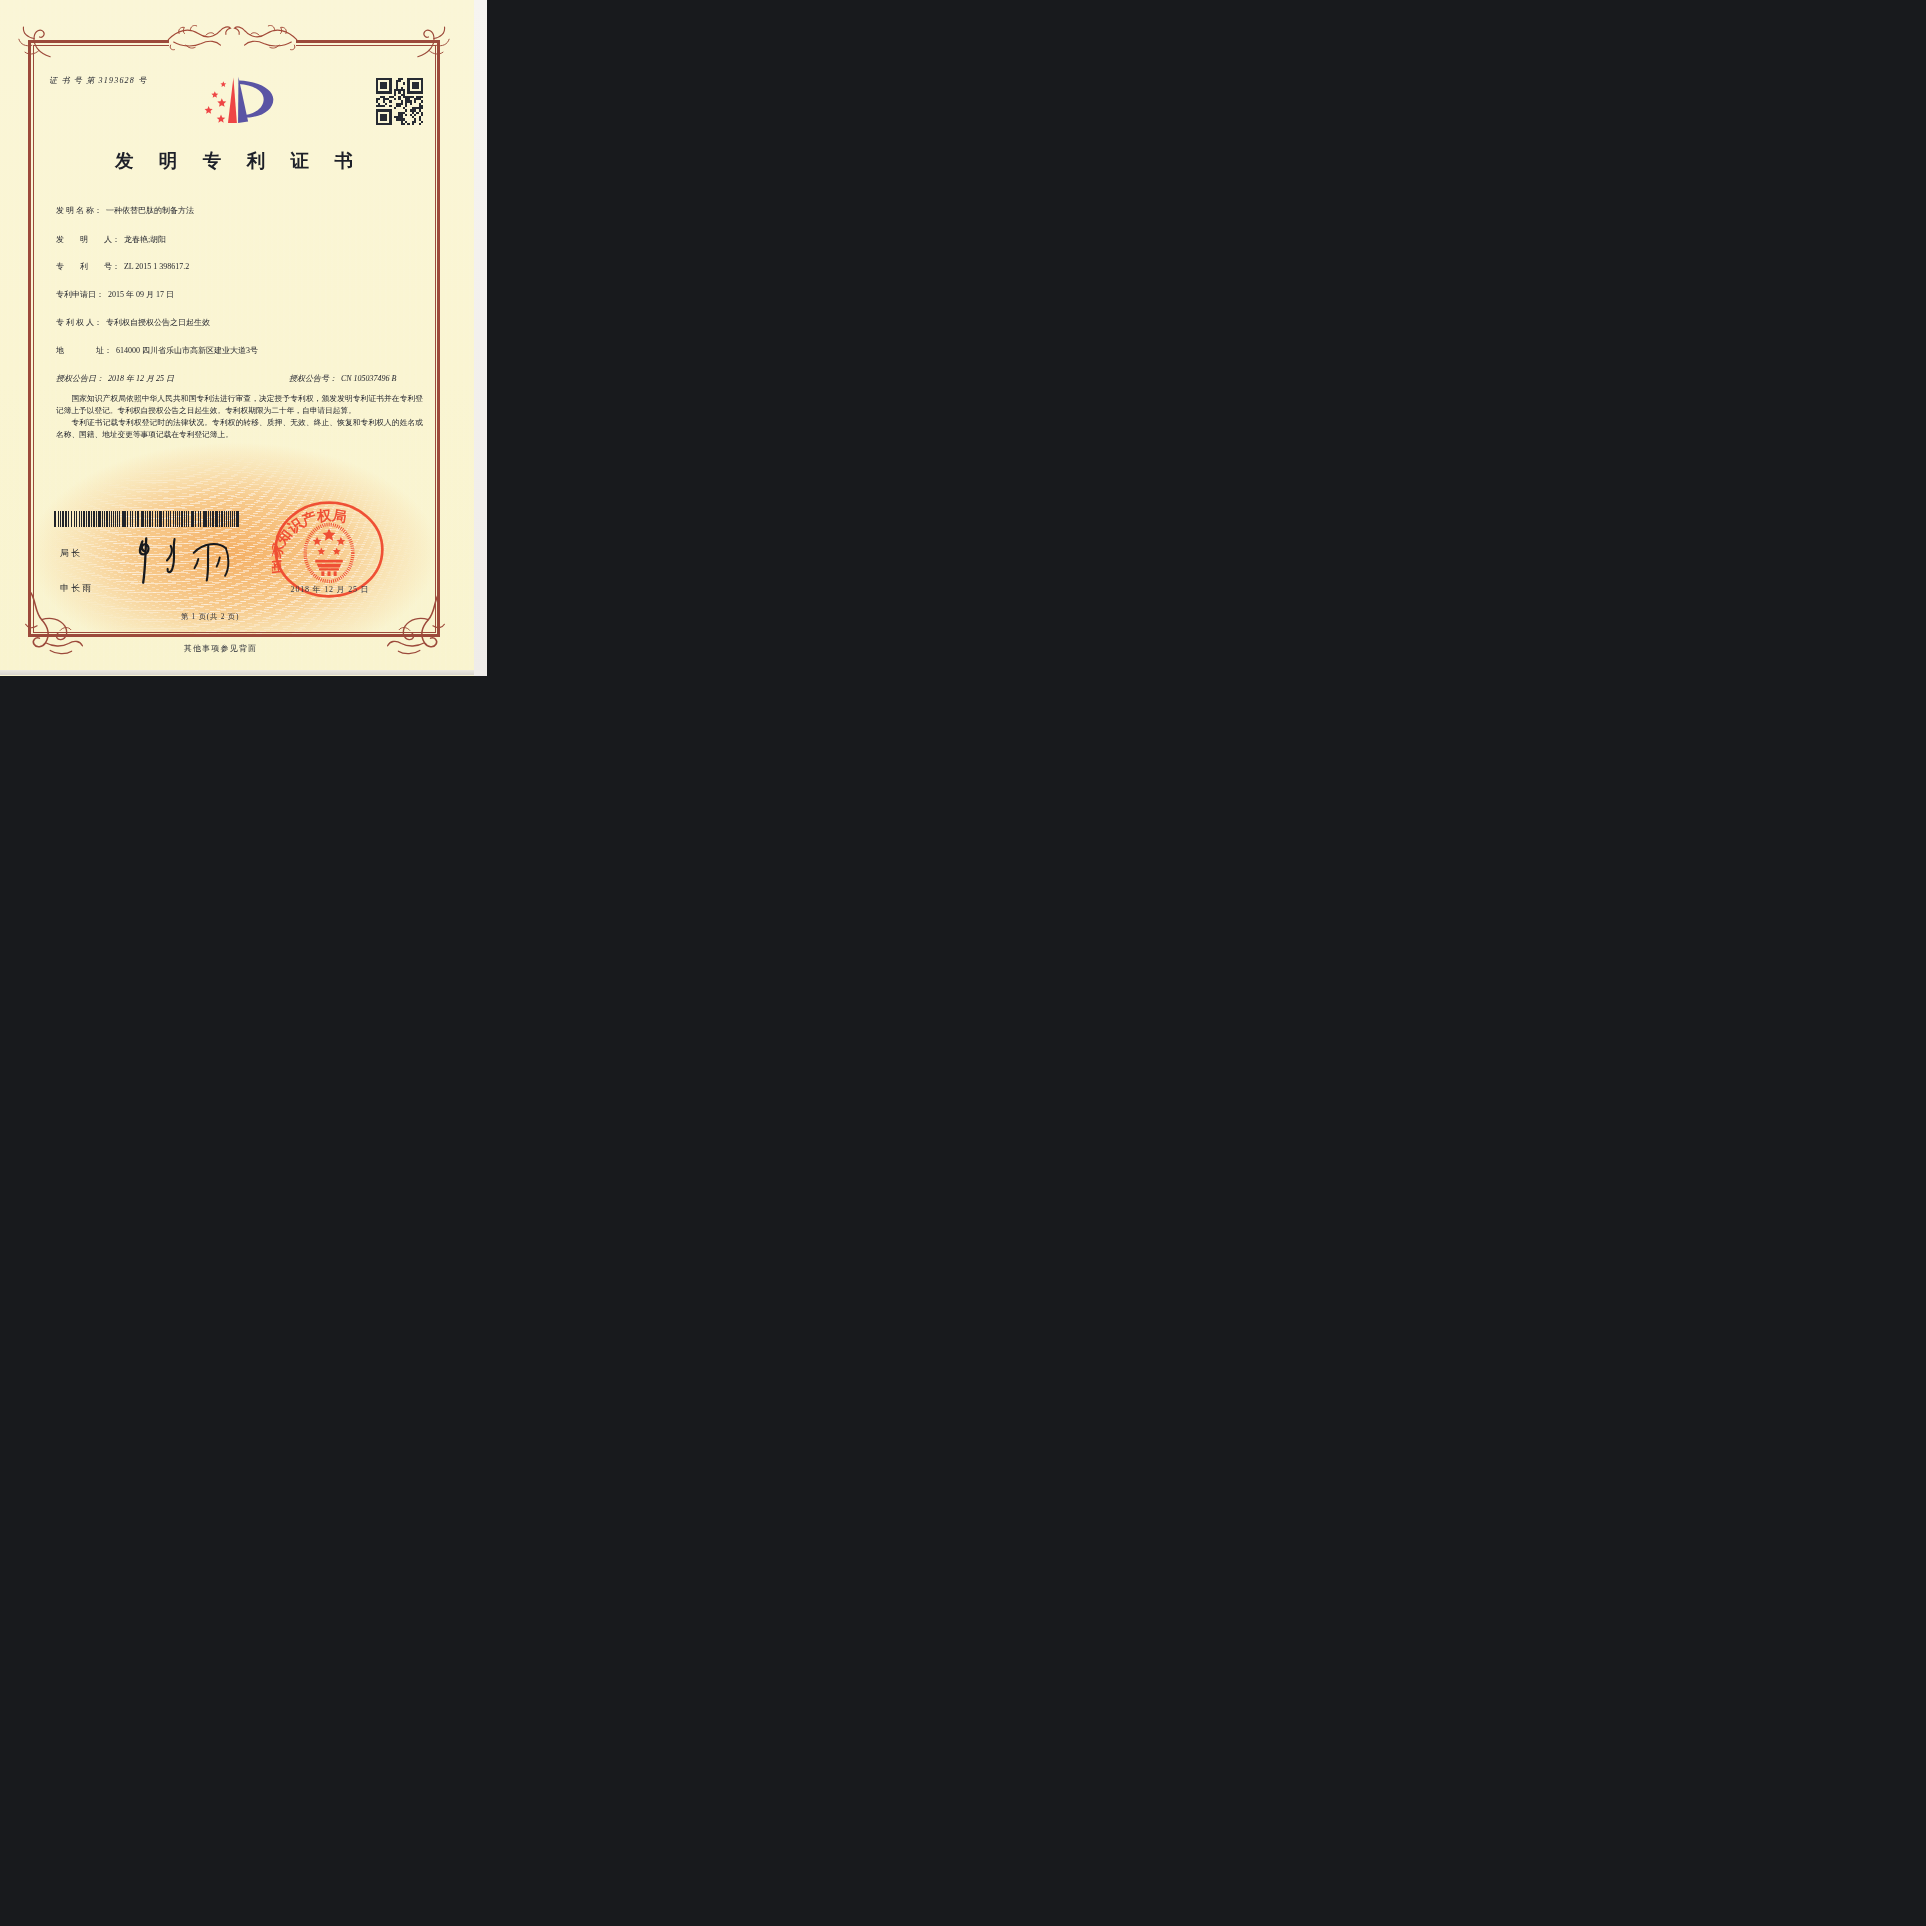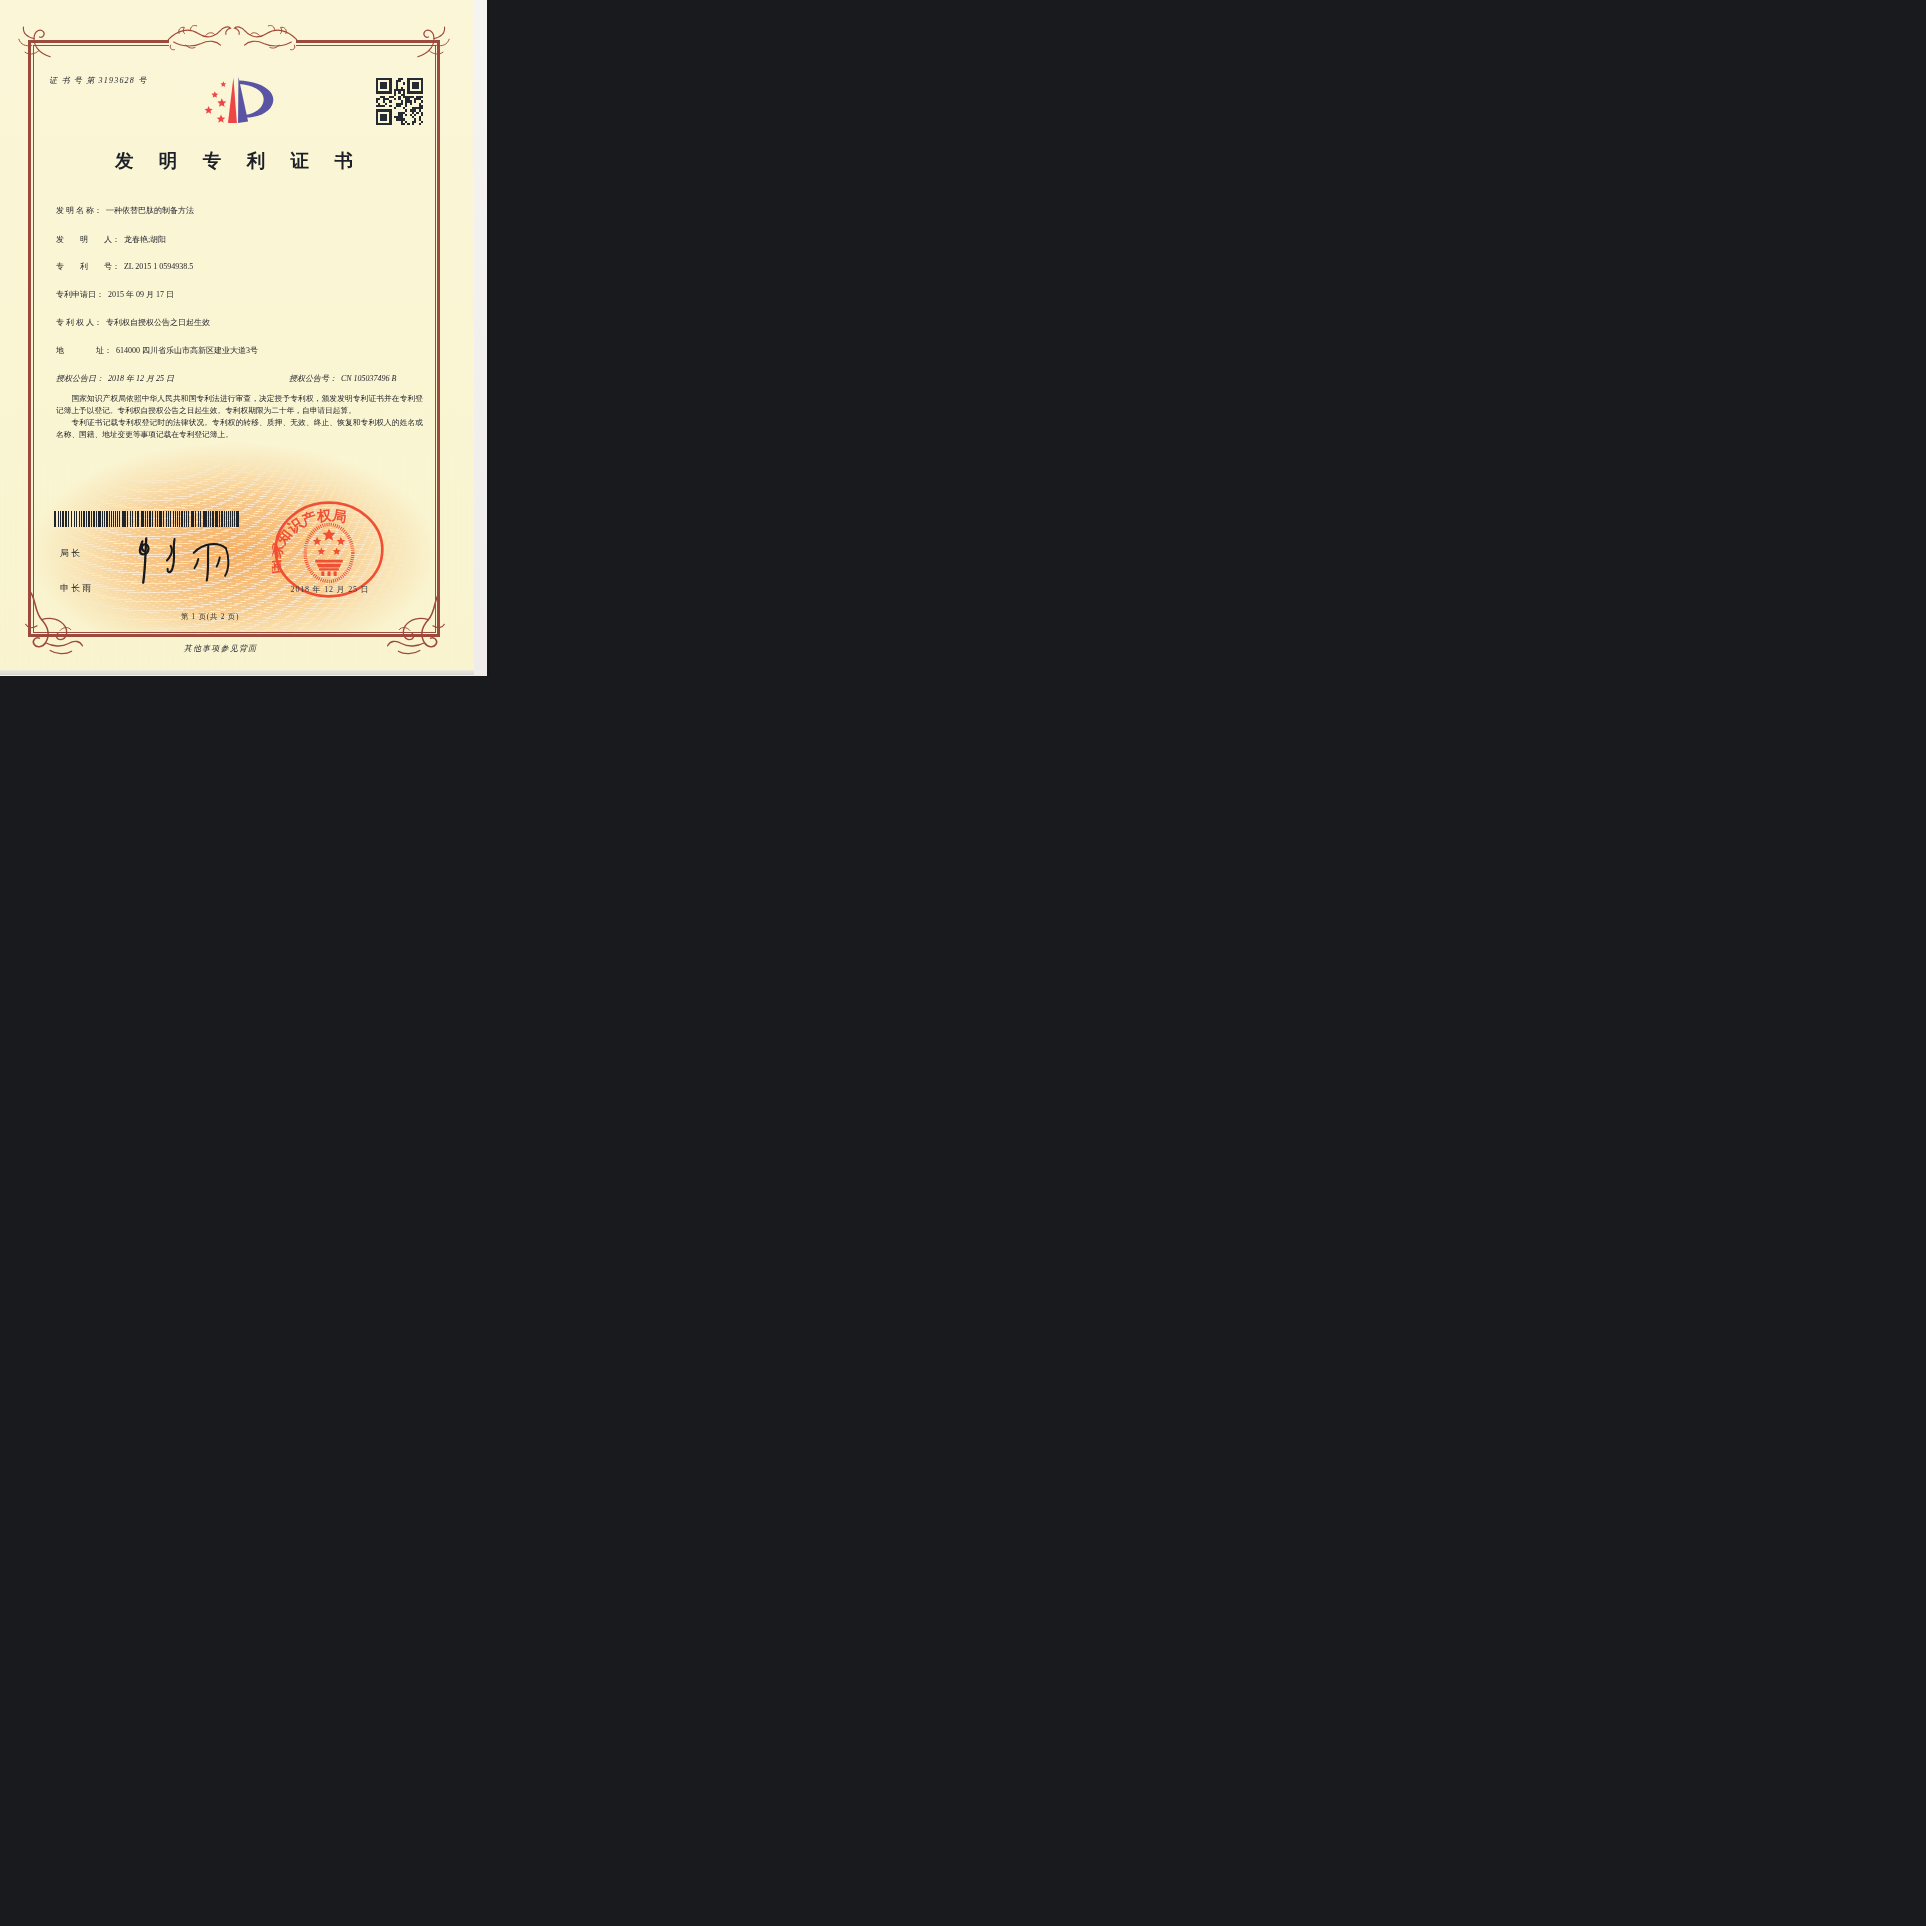--- a/index.html
+++ b/index.html
@@ -55,21 +55,21 @@
   .officer{position:absolute;left:60px;font-size:8.9px;letter-spacing:2.3px;color:#1e2128;}
   .sig{position:absolute;left:129px;top:536px;}
 
   .seal{position:absolute;left:272px;top:500px;opacity:.96;}
   .seal-date{position:absolute;left:272px;top:584px;width:116px;text-align:center;
     font-size:8px;color:#333945;letter-spacing:0.8px;}
 
   .page-num{position:absolute;left:56px;top:612px;width:308px;text-align:center;
     font-size:7.3px;color:#272a33;letter-spacing:0.8px;}
   .footer-note{position:absolute;left:0;top:643px;width:441px;text-align:center;
-    font-size:8px;color:#2a2d36;letter-spacing:1.2px;font-style:italic;}
+    font-size:8px;color:#2a2d36;letter-spacing:1.2px;}
 
   .qr{position:absolute;left:376px;top:78px;width:47px;height:47px;
     display:grid;grid-template-columns:repeat(21,1fr);grid-template-rows:repeat(21,1fr);}
   .qr b{background:#262b33;}
   .qr s{background:transparent;}
 
   .logo{position:absolute;left:197px;top:72px;}
   .ornament{position:absolute;pointer-events:none;}
 </style>
 </head>
@@ -611,21 +611,21 @@
 
   <div class="doc-title">发  明  专  利  证  书</div>
 
   <div class="field" style="top:205px;">
     <span class="lbl">发 明 名 称：</span><span class="val">一种依替巴肽的制备方法</span>
   </div>
   <div class="field" style="top:234px;">
     <span class="lbl">发　　明　　人：</span><span class="val">龙春艳;胡阳</span>
   </div>
   <div class="field" style="top:261px;">
-    <span class="lbl">专　　利　　号：</span><span class="val">ZL 2015 1 0594938.5</span>
+    <span class="lbl">专　　利　　号：</span><span class="val">ZL 2015 1 398617.2</span>
   </div>
   <div class="field" style="top:289px;">
     <span class="lbl">专利申请日：</span><span class="val">2015 年 09 月 17 日</span>
   </div>
   <div class="field" style="top:317px;">
     <span class="lbl">专 利 权 人：</span><span class="val">专利权自授权公告之日起生效</span>
   </div>
   <div class="field" style="top:345px;">
     <span class="lbl">地　　　　址：</span><span class="val">614000 四川省乐山市高新区建业大道3号</span>
   </div>

